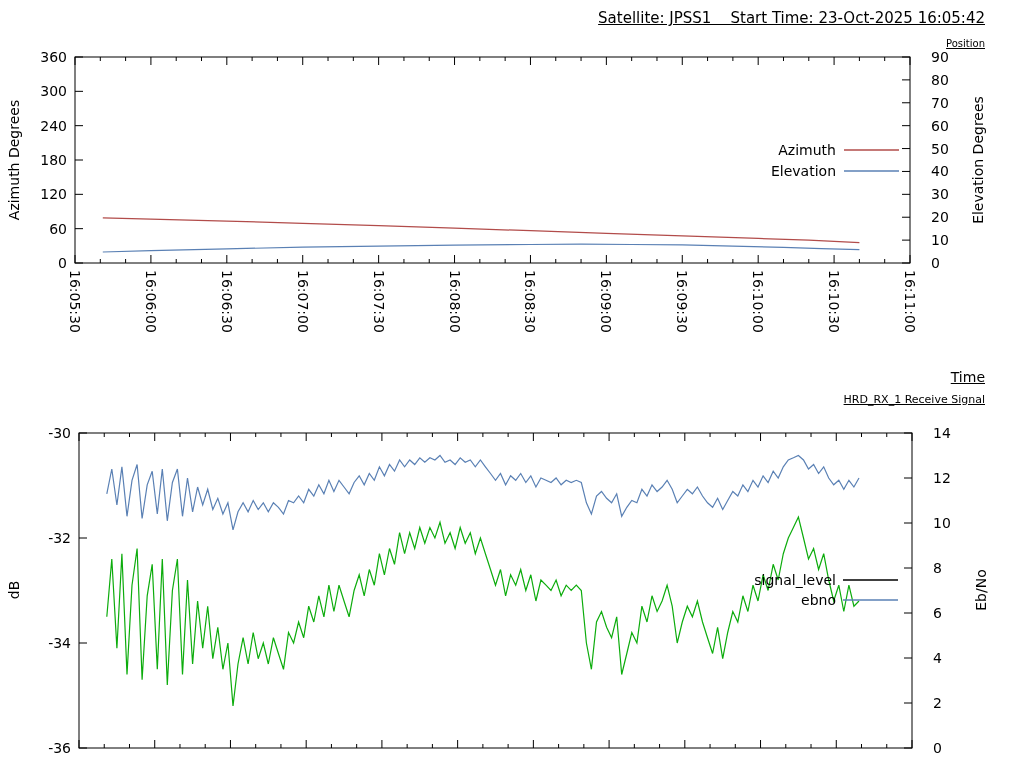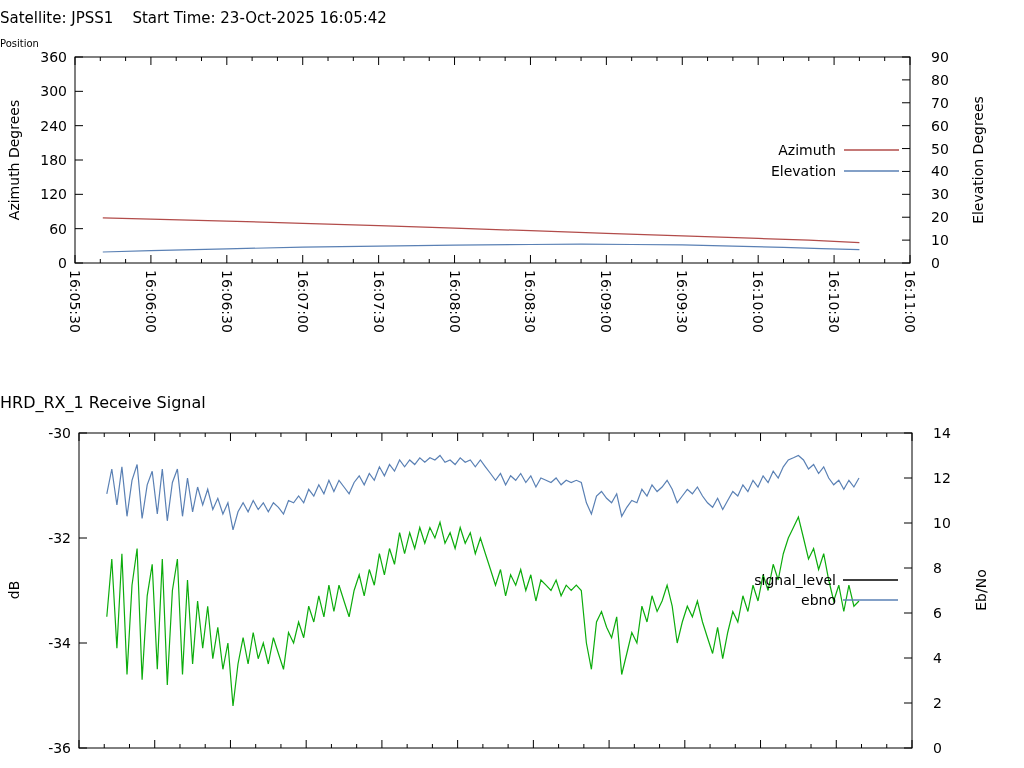--- a/index.html
+++ b/index.html
@@ -1,38 +1,39 @@
 <!DOCTYPE html>
 <html><head>
 <meta charset="utf-8">
 <style>
   html,body{margin:0;padding:0;background:#fff;}
   .screen{position:relative;width:1024px;height:768px;background:#ffffff;overflow:hidden;
           font-family:"DejaVu Sans","Liberation Sans",sans-serif;color:#000;}
   .t{position:absolute;white-space:pre;}
-  .center{left:0;width:985px;text-align:left;}
+  .center{left:0;width:985px;text-align:right;text-decoration:underline;}
   .main-title{top:9px;font-size:15px;}
   .chart-title-0{top:38px;font-size:10px;}
   .xlabel-0{top:369px;font-size:14px;}
-  .chart-title-1{top:393px;font-size:16px;}
+  .chart-title-1{top:393px;font-size:11px;}
   .vlabel{position:absolute;white-space:nowrap;font-size:14px;
           transform:translate(-50%,-50%) rotate(-90deg);}
   svg{position:absolute;top:0;left:0;}
   svg text{font-family:"DejaVu Sans","Liberation Sans",sans-serif;font-size:14px;fill:#000;}
 </style>
 </head>
 <body>
 
 <div class="screen">
 
   <div class="t center main-title">Satellite: JPSS1    Start Time: 23-Oct-2025 16:05:42</div>
 
   <div class="t center chart-title-0">Position</div>
   <div class="vlabel" style="left:14px;top:160px;">Azimuth Degrees</div>
   <div class="vlabel" style="left:978px;top:160px;">Elevation Degrees</div>
+  <div class="t center xlabel-0">Time</div>
 
   <div class="t center chart-title-1">HRD_RX_1 Receive Signal</div>
   <div class="vlabel" style="left:14px;top:590px;">dB</div>
   <div class="vlabel" style="left:981px;top:590px;">Eb/No</div>
 
   <svg id="charts" width="1024" height="768" viewBox="0 0 1024 768">
       <rect x="75" y="57" width="835" height="206" fill="none" stroke="#000000" stroke-width="1"></rect>
       <line x1="75" y1="263" x2="75" y2="255" stroke="#000000"></line>
       <line x1="75" y1="57" x2="75" y2="65" stroke="#000000"></line>
       <text x="75" y="270" transform="rotate(90 75 270)" text-anchor="start" dominant-baseline="central">16:05:30</text>

